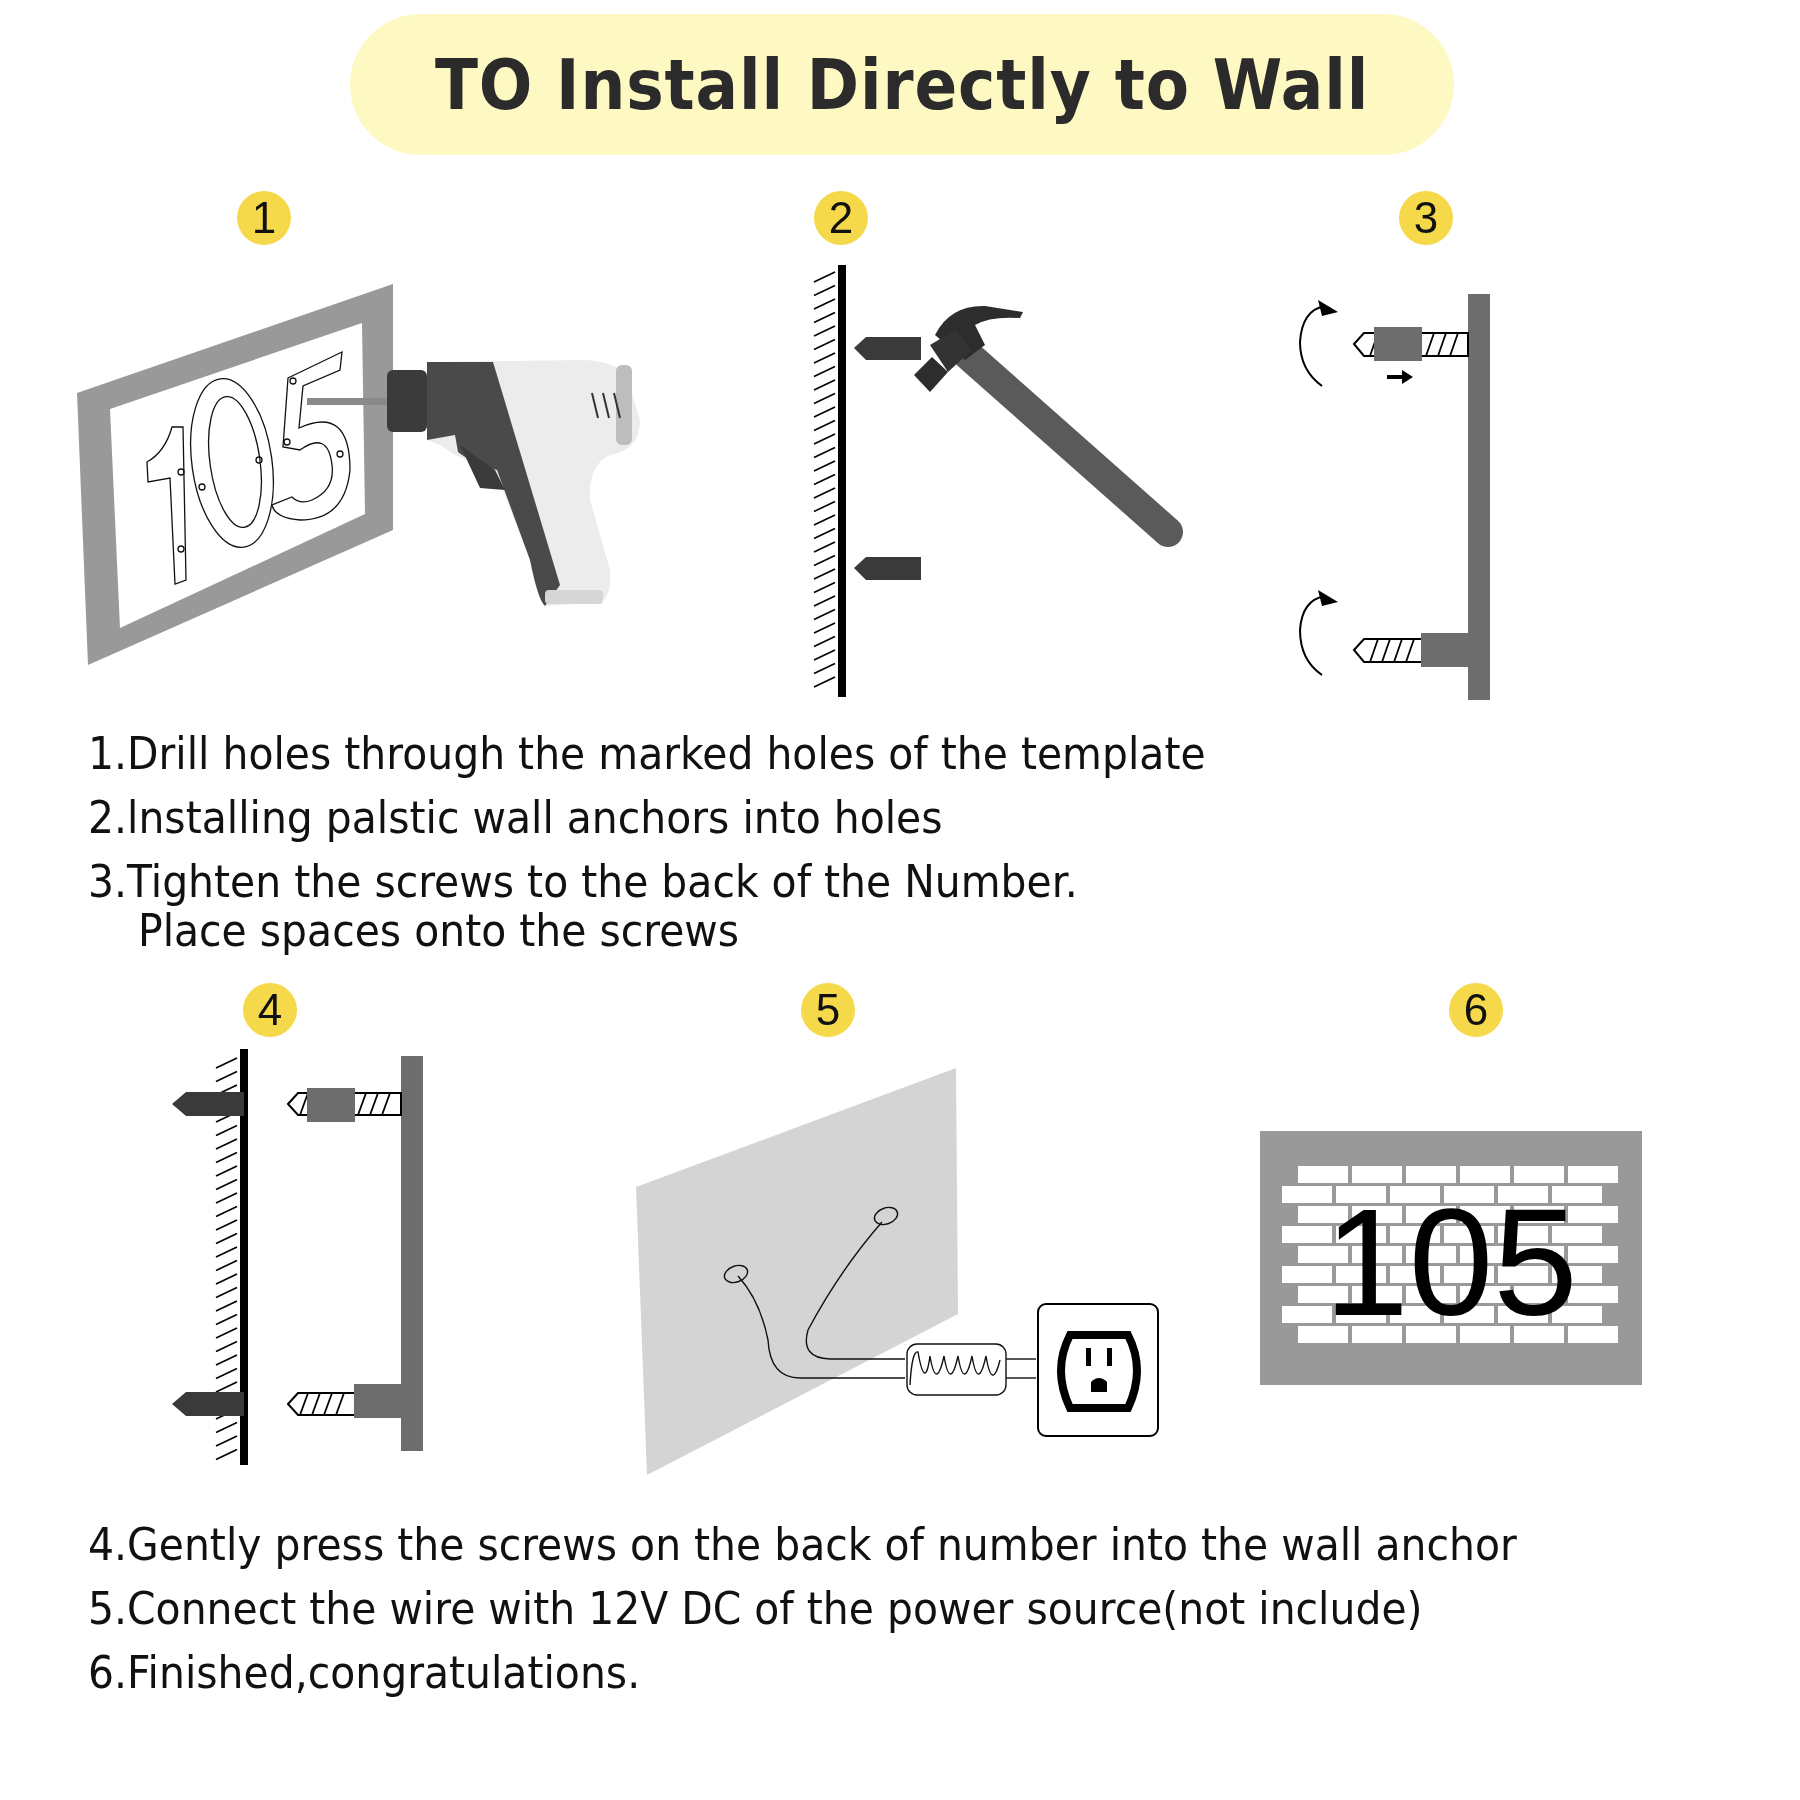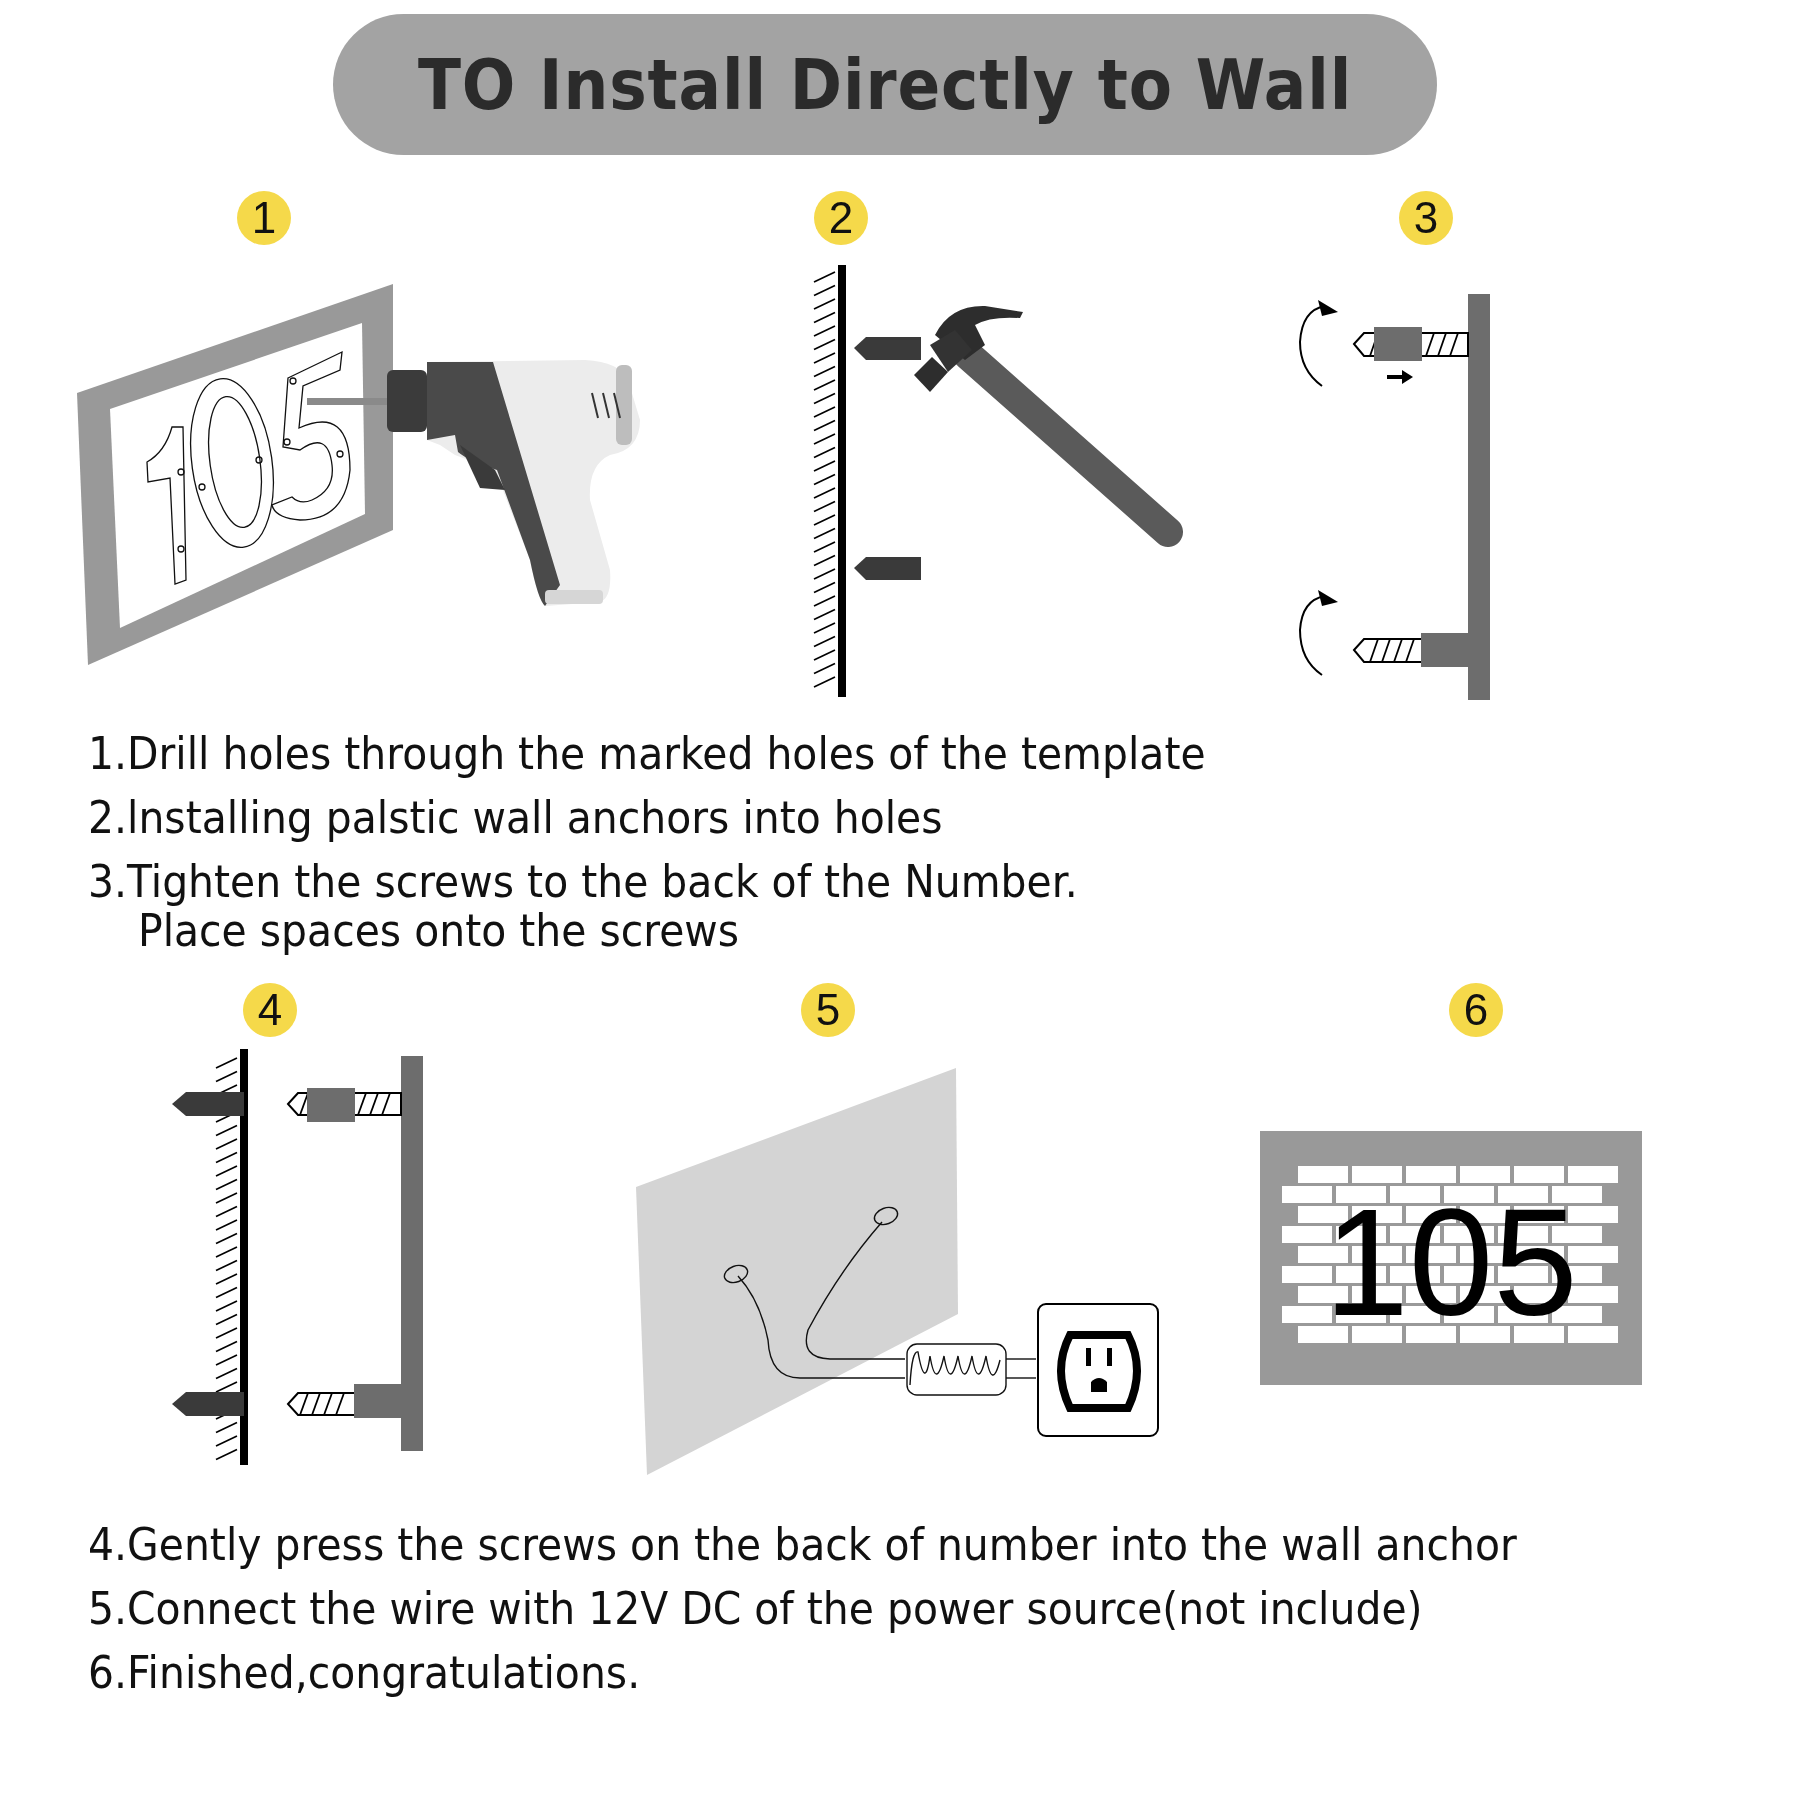--- a/index.html
+++ b/index.html
@@ -1,17 +1,17 @@
 <!DOCTYPE html>
 <html><head>
   <meta charset="utf-8">
   <style>
     html, body { margin:0; padding:0; background:#ffffff; }
     body { width:1800px; height:1800px; position:relative; overflow:hidden; font-family:"DejaVu Sans", sans-serif; }
-    .title-pill { position:absolute; left:333px; top:14px; width:1104px; height:141px; background:#a3a3a3; border-radius:71px; display:flex; align-items:center; justify-content:center; }
+    .title-pill { position:absolute; left:350px; top:14px; width:1104px; height:141px; background:#fef9c3; border-radius:71px; display:flex; align-items:center; justify-content:center; }
     .title-text { font-family:"DejaVu Sans", sans-serif; font-weight:bold; font-size:70px; color:#2b2b2b; letter-spacing:1px; transform:scaleX(0.9); white-space:nowrap; }
     .badge { position:absolute; width:54px; height:54px; margin-left:-27px; margin-top:-27px; border-radius:50%; background:#f5d94a; display:flex; align-items:center; justify-content:center; font-family:"Liberation Sans", sans-serif; font-size:44px; color:#111; line-height:1; }
     .step-text { position:absolute; left:88px; font-family:"DejaVu Sans", sans-serif; font-size:44px; color:#111; white-space:nowrap; line-height:1; transform-origin:left top; transform:scaleX(0.93); }
     svg.layer { position:absolute; left:0; top:0; }
   </style>
 </head>
 <body>
 
 <div class="title-pill">
   <span class="title-text">TO Install Directly to Wall</span>

